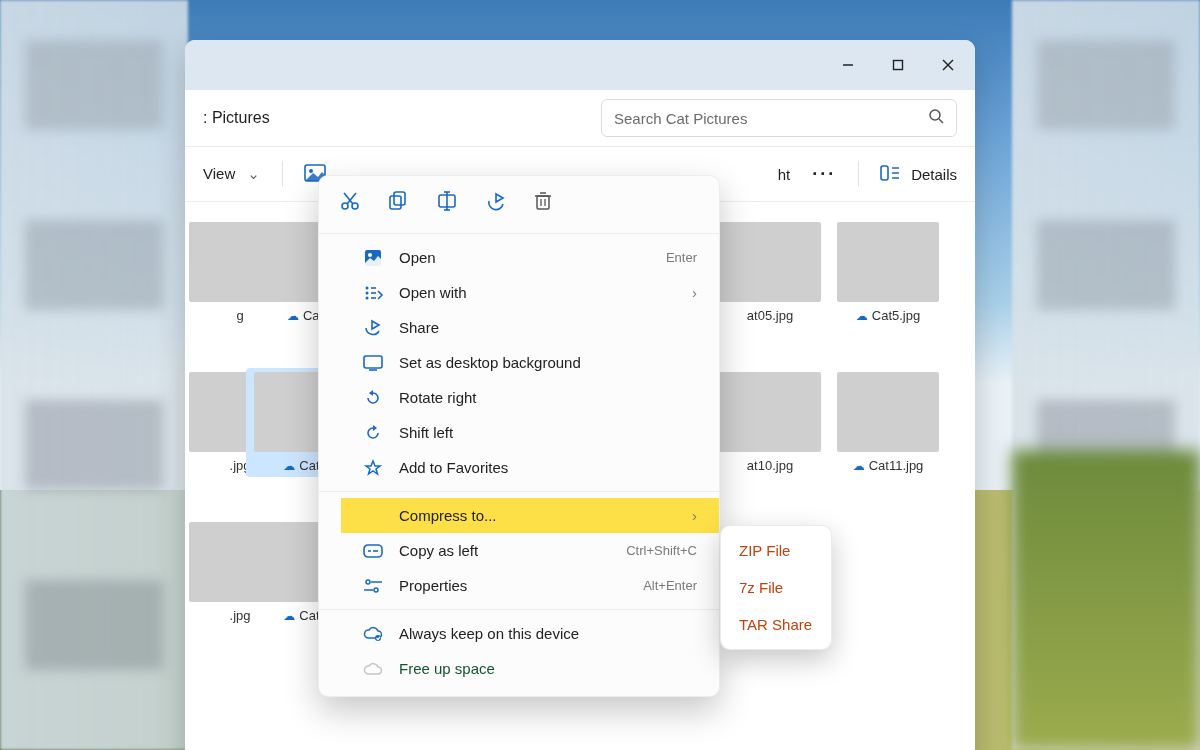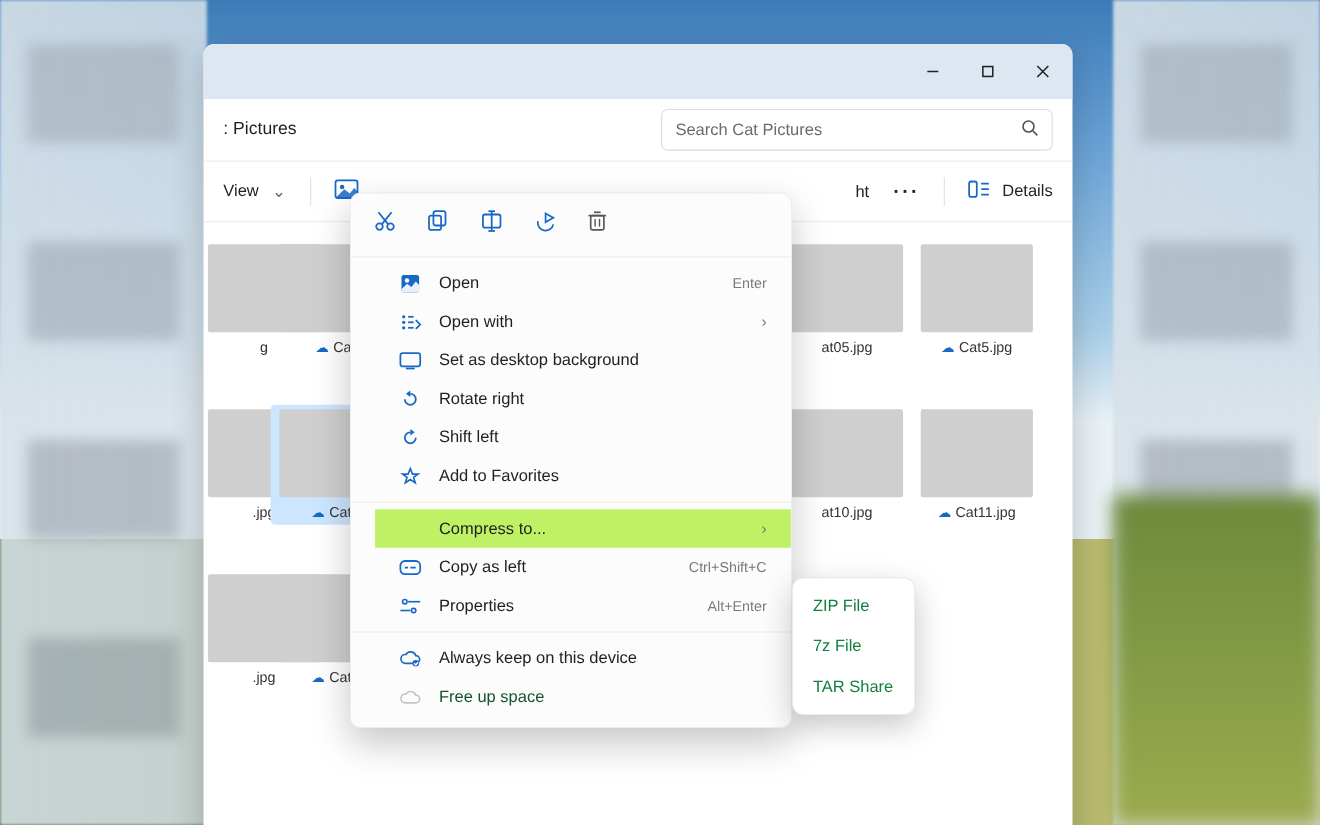--- a/index.html
+++ b/index.html
@@ -40,28 +40,28 @@
   .p3{background:linear-gradient(#6b5644,#4c3b2d);}
   .p4{background:linear-gradient(160deg,#e6e2df 30%,#b79f89);}
   .p5{background:linear-gradient(#c7b9a6,#6b5e4f);}
   .p6{background:linear-gradient(135deg,#eccfb6 40%,#c8a17c);}
   .p7{background:linear-gradient(#3a3a3a,#6a665e);}
   .p8{background:linear-gradient(#bfb9b2,#5a524a);}
   .p9{background:linear-gradient(120deg,#7e6e55,#c9b896);} 
   .menu{position:absolute;left:318px;top:175px;width:400px;background:#fcfcfd;border:1px solid rgba(0,0,0,.06);border-radius:10px;box-shadow:0 14px 34px rgba(0,0,0,.22);padding:8px 0 10px;font-size:15px;color:#222;}
   .menu .row-icons{display:flex;gap:30px;padding:8px 22px 12px;font-size:18px;color:#1869c5;}
   .menu .mi{display:flex;align-items:center;gap:16px;padding:9px 22px;margin-left:22px;}
-  .menu .mi.hover{background:#bef264;}
+  .menu .mi.hover{background:#fde047;}
   .menu .mi .ic{width:20px;display:flex;justify-content:center;color:#1869c5;}
   .menu .mi .ic.dim{color:#b9b9b9}
   .menu .mi .lbl{flex:1}
   .menu .mi .hint{color:#7a7a7a;font-size:13px}
   .menu .mi .sub{color:#7a7a7a}
   .menu hr{border:none;border-top:1px solid #ececec;margin:6px 0}
-  .submenu{position:absolute;left:720px;top:525px;width:110px;background:#fff;border:1px solid rgba(0,0,0,.08);border-radius:10px;box-shadow:0 10px 28px rgba(0,0,0,.22);padding:6px 0;font-size:15px;color:#15803d;}
+  .submenu{position:absolute;left:720px;top:525px;width:110px;background:#fff;border:1px solid rgba(0,0,0,.08);border-radius:10px;box-shadow:0 10px 28px rgba(0,0,0,.22);padding:6px 0;font-size:15px;color:#c2410c;}
   .submenu .si{padding:10px 18px;}
   svg{overflow:visible}
 </style>
 </head>
 <body>
 
 <div class="bg">
   <div class="sky"></div>
     <div class="land"></div>
   <div class="blur-l"></div>
@@ -256,20 +256,29 @@
           <line x1="7" y1="8" x2="12" y2="8" stroke="#1869c5" stroke-width="1.6"></line>
           <line x1="7" y1="13" x2="12" y2="13" stroke="#1869c5" stroke-width="1.6"></line>
           <path d="M14 10 L18 14 L14 18" fill="none" stroke="#1869c5" stroke-width="1.6" transform="translate(0,-4)"></path>
         </svg>
       </span>
       <span class="lbl">Open with</span>
       <span class="sub">›</span>
     </div>
   <div class="mi">
       <span class="ic">
+        <svg width="18" height="16">
+          <path d="M2 8 A7 7 0 0 0 15 11" fill="none" stroke="#1869c5" stroke-width="1.6"></path>
+          <path d="M8 1 L15 5 L8 9 Z" fill="none" stroke="#1869c5" stroke-width="1.6"></path>
+        </svg>
+      </span>
+      <span class="lbl">Share</span>
+    </div>
+  <div class="mi">
+      <span class="ic">
         <svg width="18" height="14">
           <rect x="0" y="0" width="18" height="12" rx="2" fill="none" stroke="#1869c5" stroke-width="1.6"></rect>
           <line x1="5" y1="14" x2="13" y2="14" stroke="#1869c5" stroke-width="1.6"></line>
         </svg>
       </span>
       <span class="lbl">Set as desktop background</span>
     </div>
   <div class="mi">
       <span class="ic">
         <svg width="16" height="16">

